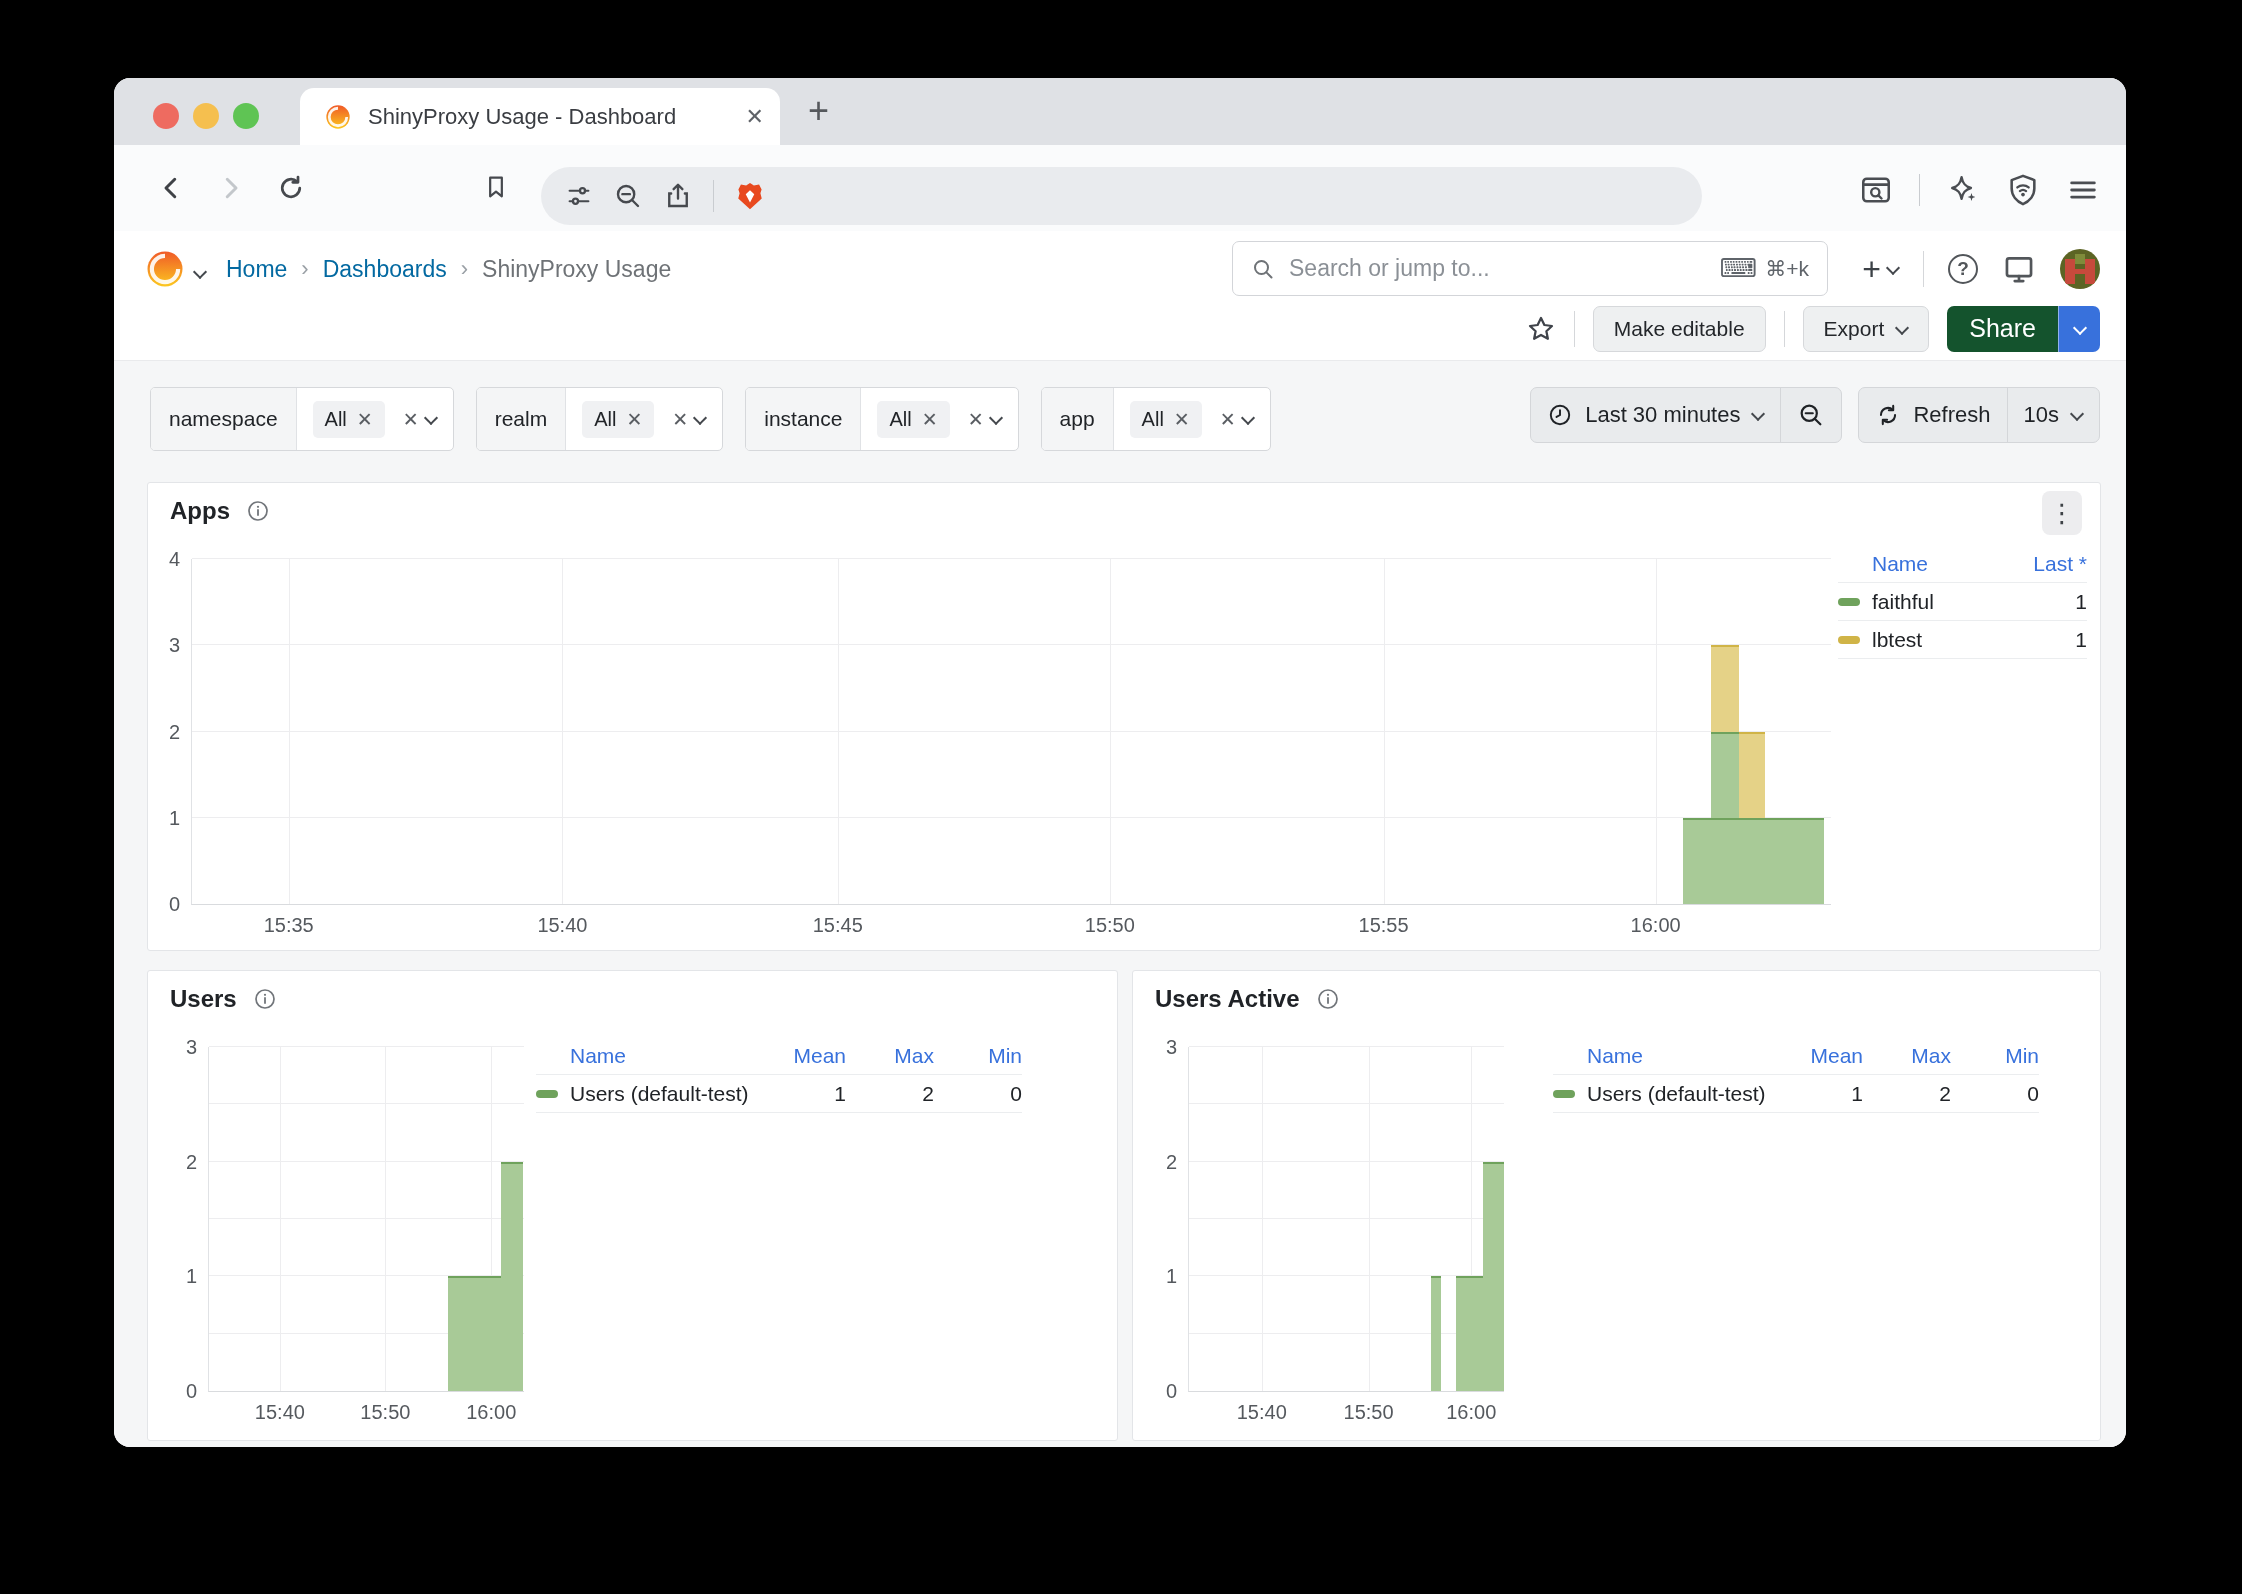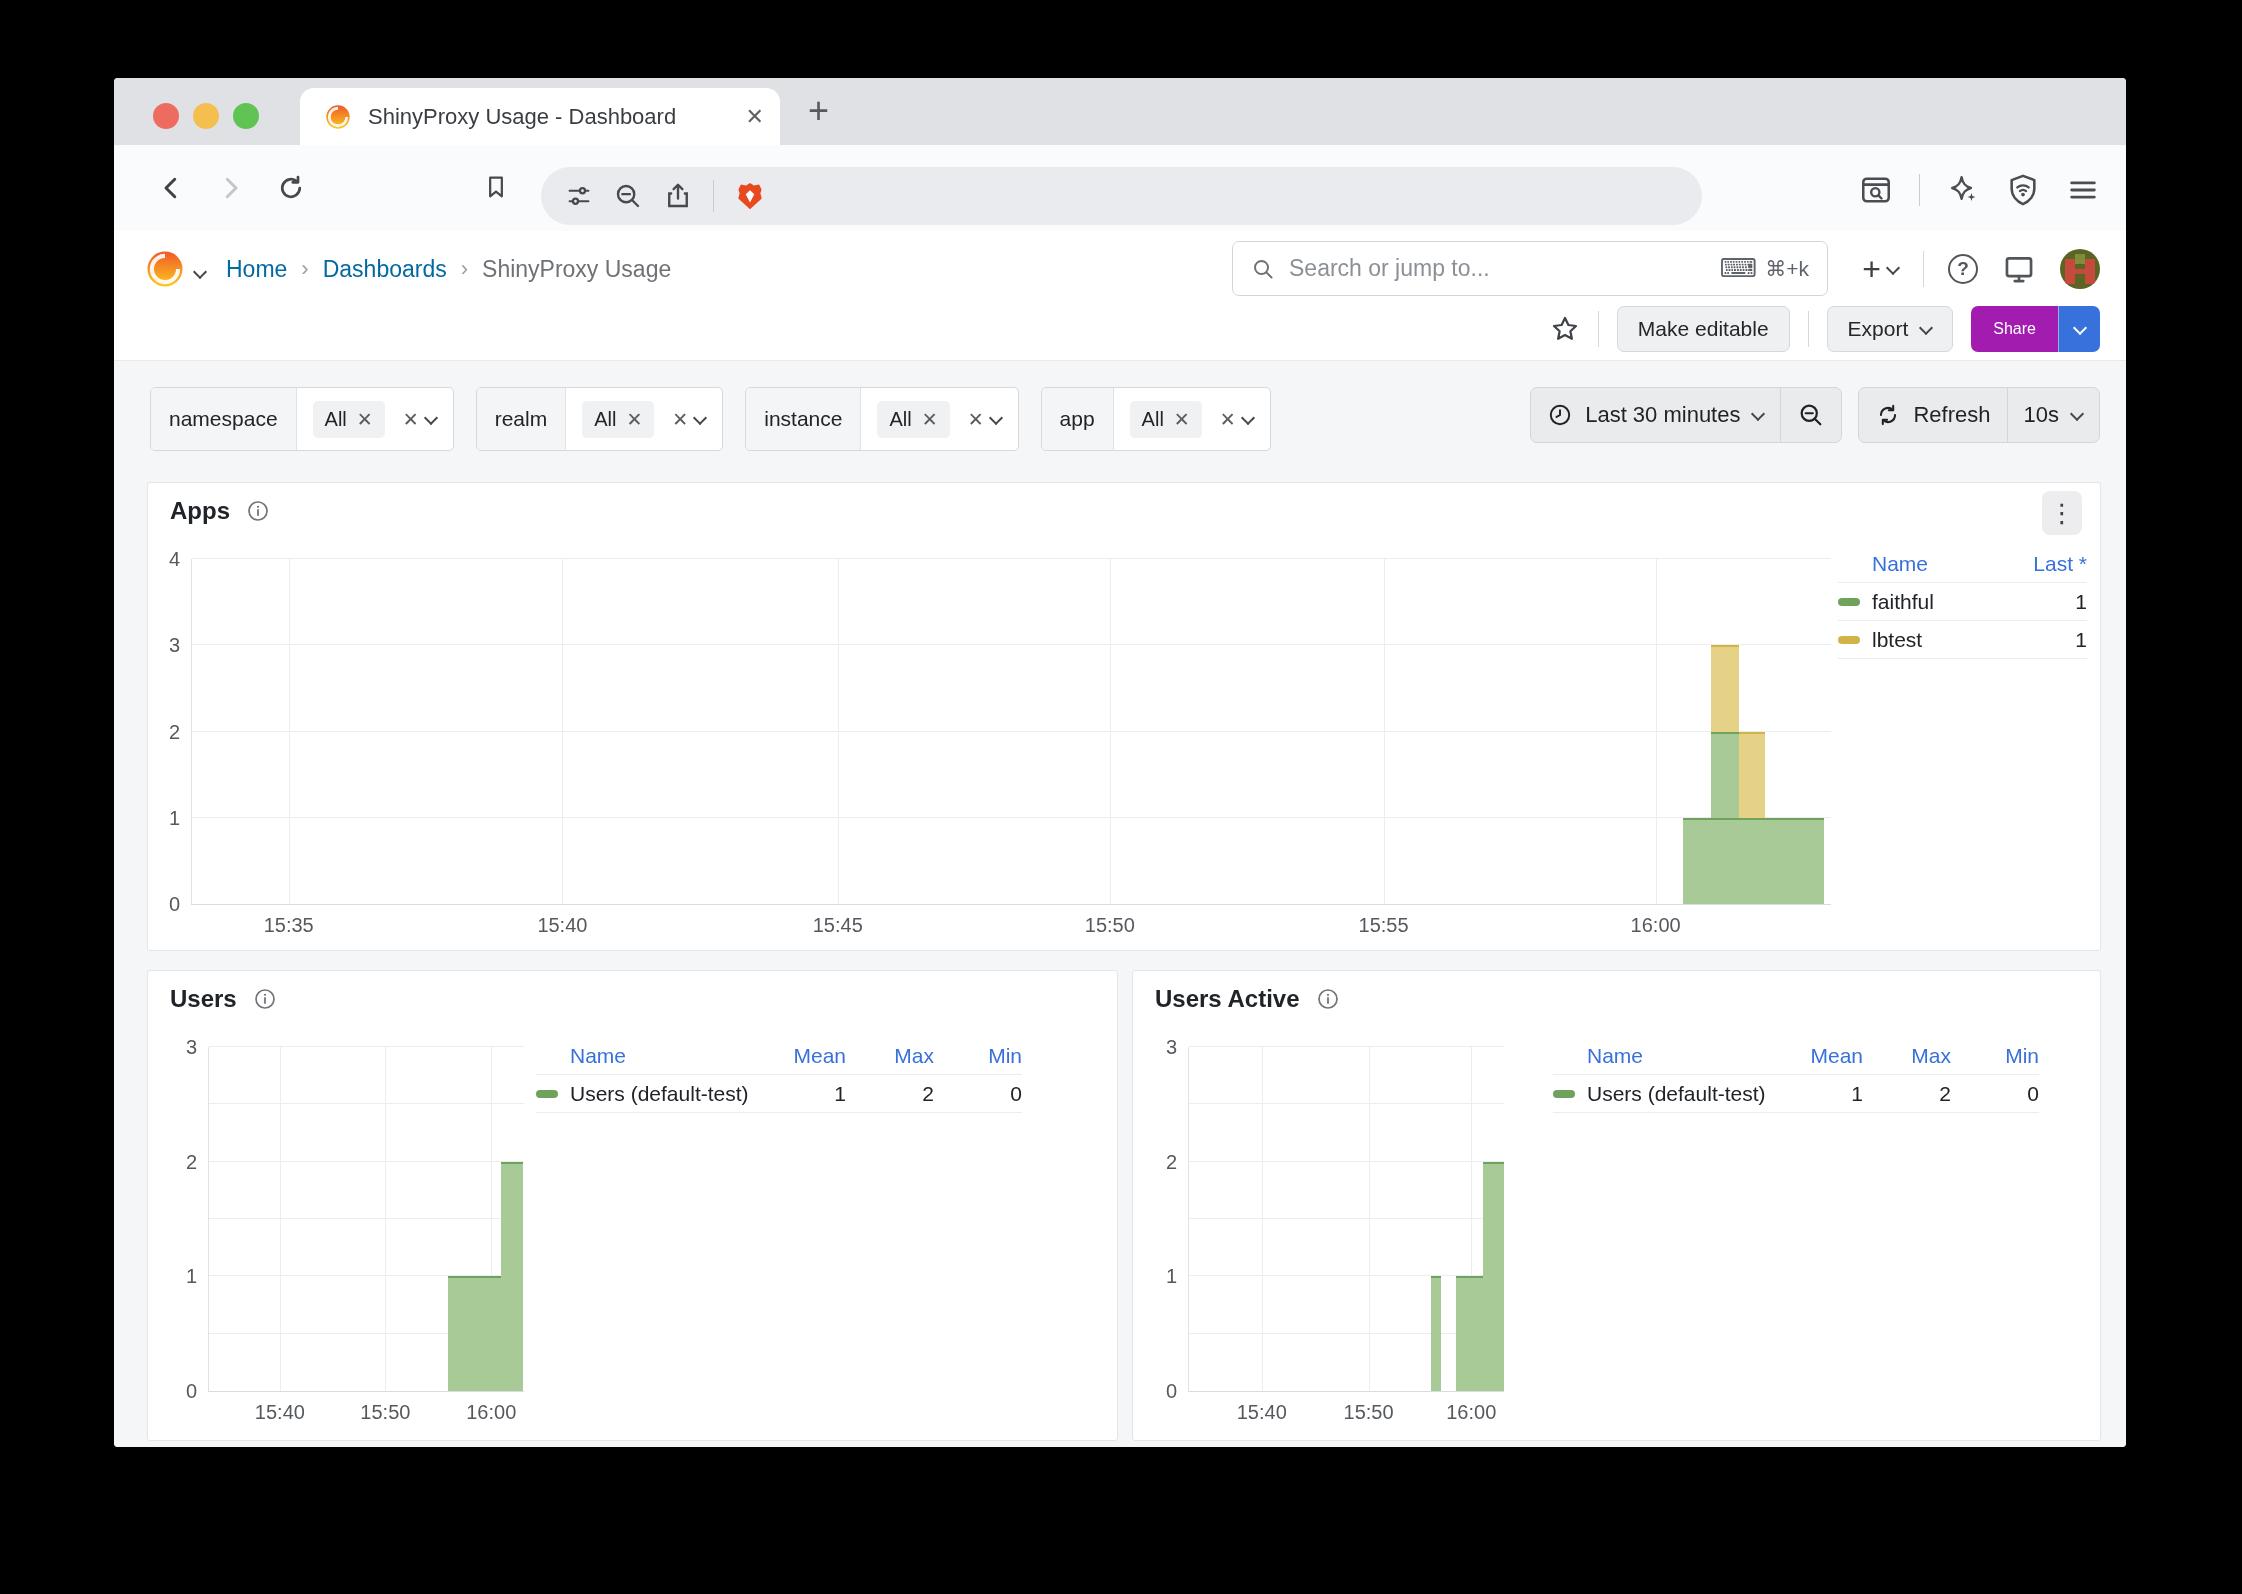--- a/index.html
+++ b/index.html
@@ -1,20 +1,20 @@
 <!DOCTYPE html>
 <html><head>
 <meta charset="utf-8">
 <style>
   * { margin:0; padding:0; box-sizing:border-box; }
   html,body { width:2242px; height:1594px; background:#000; overflow:hidden;
     font-family:"Liberation Sans","DejaVu Sans",sans-serif; }
 
   .window { position:absolute; left:114px; top:78px; width:2012px; height:1369px;
-    background:#fff; border-radius:4px; overflow:hidden; box-shadow:0 20px 60px rgba(0,0,0,.6); }
+    background:#fff; border-radius:16px; overflow:hidden; box-shadow:0 20px 60px rgba(0,0,0,.6); }
 
   
   .tabstrip { position:absolute; left:0; top:0; width:100%; height:67px; background:#dfe1e5; }
   .traffic { position:absolute; top:25px; width:26px; height:26px; border-radius:50%; }
   .t-red    { left:39px;  background:#ee6b60; }
   .t-yellow { left:79px;  background:#f5bf4f; }
   .t-green  { left:119px; background:#5fc454; }
   .tab { position:absolute; left:186px; top:10px; width:480px; height:57px; background:#fff;
     border-radius:14px 14px 0 0; display:flex; align-items:center; padding:0 16px 0 24px; }
   .tab-title-wrap { position:relative; flex:1; overflow:hidden; margin-left:16px; height:30px; }
@@ -53,21 +53,21 @@
   .plus-glyph { font-size:32px; font-weight:300; line-height:32px; }
   .help-circle { width:30px; height:30px; border:2px solid #52565a; border-radius:50%; color:#52565a;
     font-size:19px; font-weight:700; display:flex; align-items:center; justify-content:center; }
   .avatar { width:40px; height:40px; border-radius:50%; overflow:hidden; }
 
   
   .gtoolbar { position:absolute; left:0; top:224px; width:100%; height:53px; background:#fff; }
   .gt-right { position:absolute; right:26px; top:0; height:53px; display:flex; align-items:center; gap:18px; }
   .btn { height:46px; padding:0 20px; border:1px solid #d6d8db; background:#eef0f1; border-radius:7px;
     font-size:21px; font-weight:500; color:#24272b; display:flex; align-items:center; gap:12px; }
-  .btn-share { height:46px; padding:0 22px; background:#a21caf; color:#fff; font-size:16px; font-weight:500;
+  .btn-share { height:46px; padding:0 22px; background:#14532d; color:#fff; font-size:25px; font-weight:500;
     border-radius:7px 0 0 7px; display:flex; align-items:center; }
   .btn-share-chev { height:46px; width:42px; background:#3871dc; border-left:1px solid rgba(255,255,255,.45);
     border-radius:0 7px 7px 0; display:flex; align-items:center; justify-content:center; }
   .tdiv { width:1px; height:36px; background:#d5d7da; }
 
   
   .dashboard { position:absolute; left:0; top:282px; width:100%; height:1087px; background:#f5f6f7;
     border-top:1px solid #e9eaec; }
   .filters { position:absolute; left:36px; top:26px; display:flex; gap:22px; }
   .fgroup { height:64px; background:#fff; border:1px solid #d6d8db; border-radius:5px;

